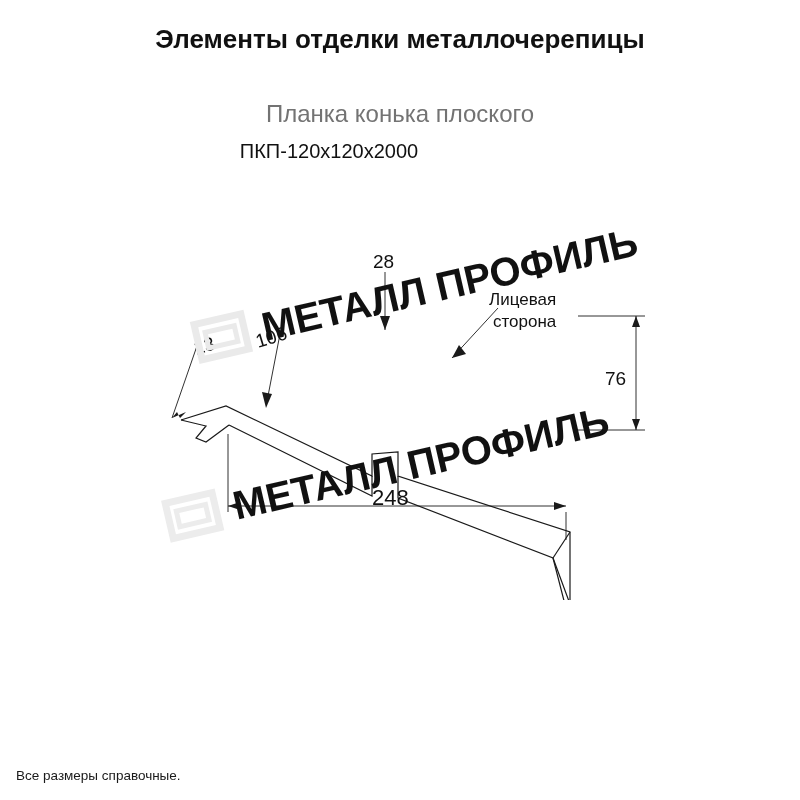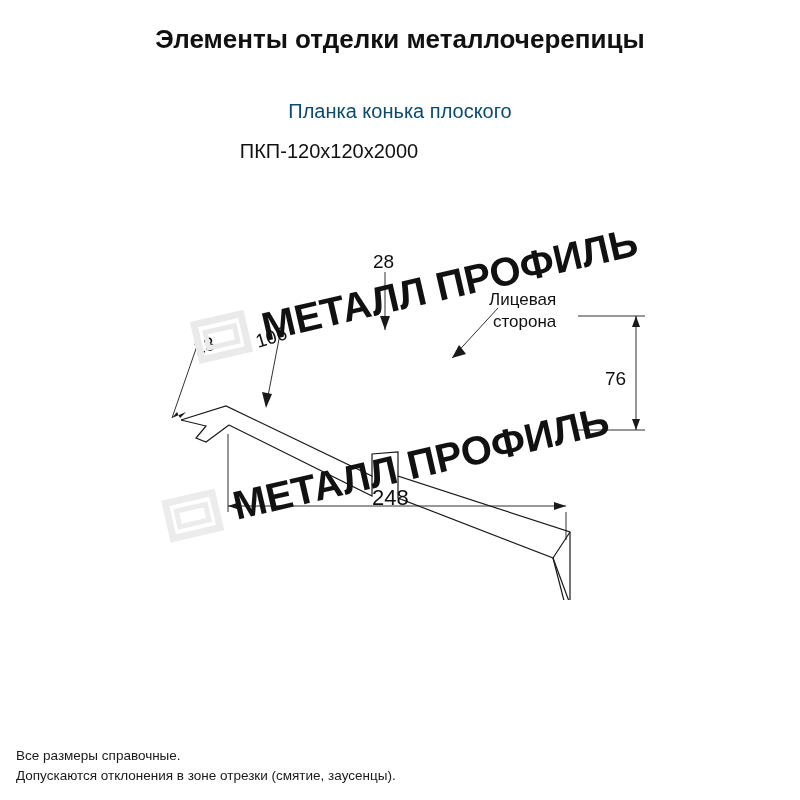--- a/index.html
+++ b/index.html
@@ -33,22 +33,22 @@
     letter-spacing: 0px;
     line-height: 1.2;
     color: #111111;
   }
   .subtitle-1 {
     position: absolute;
     top: 100px;
     left: 0;
     width: 800px;
     text-align: center;
-    font-size: 20px;
-    color: #0c4a6e;
+    font-size: 24px;
+    color: #737373;
   }
   .subtitle-2 {
     position: absolute;
     top: 140px;
     left: 0;
     width: 658px;
     text-align: center;
     font-size: 20px;
     color: #111111;
   }
@@ -156,16 +156,15 @@
       <text x="605" y="205" font-size="19">76</text>
       <text x="372" y="325" font-size="22">248</text>
 
       <text x="489" y="125" font-size="17">Лицевая</text>
       <text x="493" y="147" font-size="17">сторона</text>
     </svg>
   </div>
 
   <div class="footer">
     <div>Все размеры справочные.</div>
-    <div>Допускаются отклонения в зоне отрезки (смятие, заусенцы).</div>
   </div>
 
 </div>
 
 </body></html>

